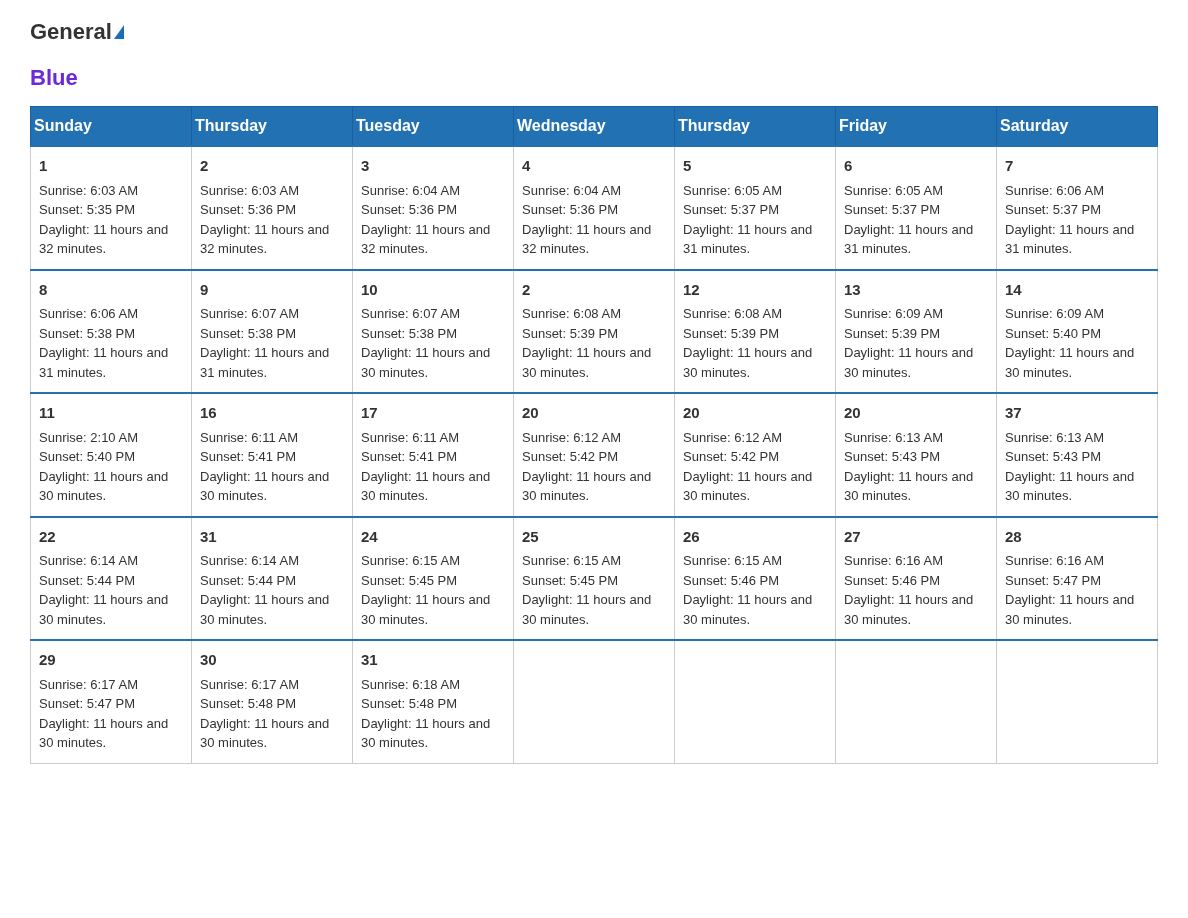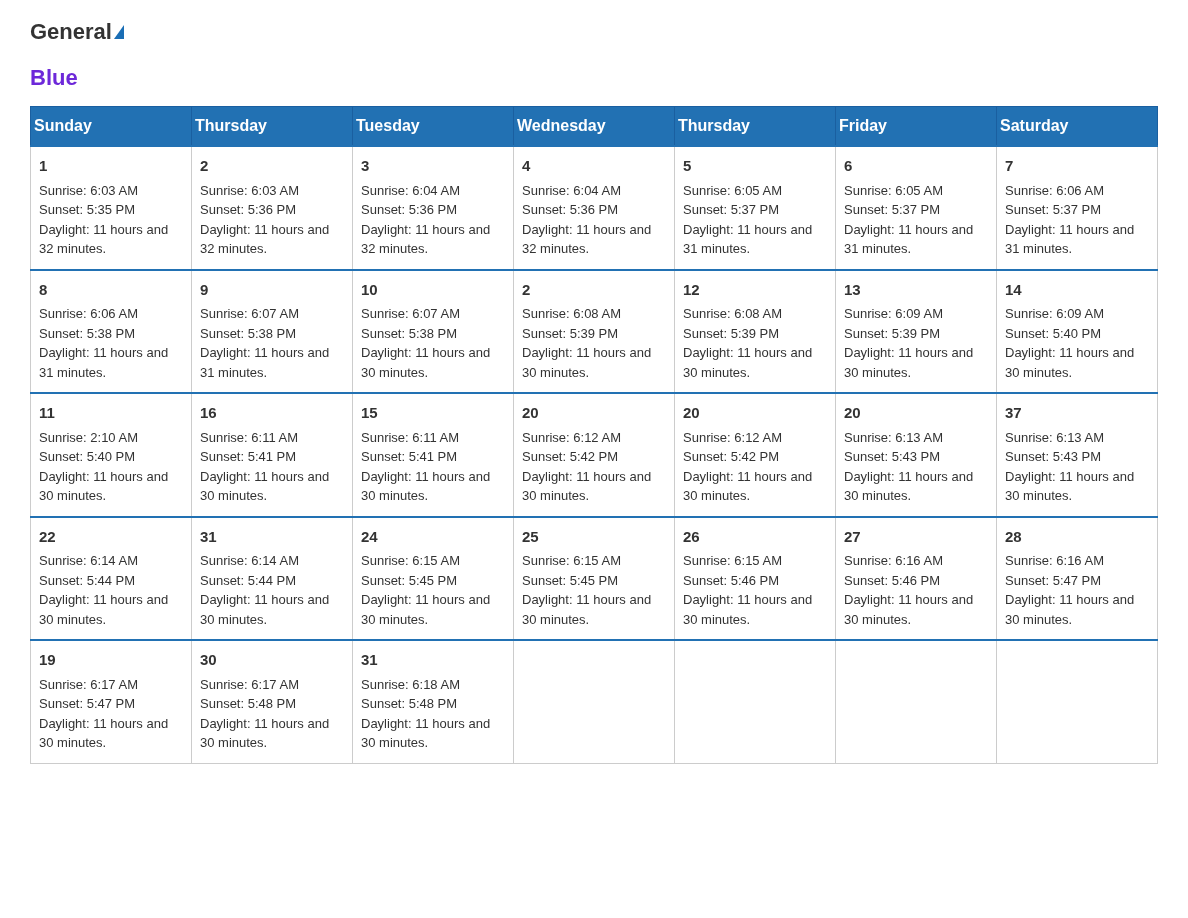--- a/index.html
+++ b/index.html
@@ -213,21 +213,21 @@
         <span>Sunset: 5:40 PM</span><br>
         <span>Daylight: 11 hours and 30 minutes.</span>
       </td>
         <td>
         <span class="day-num">16</span>
         <span>Sunrise: 6:11 AM</span><br>
         <span>Sunset: 5:41 PM</span><br>
         <span>Daylight: 11 hours and 30 minutes.</span>
       </td>
         <td>
-        <span class="day-num">15</span>
+        <span class="day-num">17</span>
         <span>Sunrise: 6:11 AM</span><br>
         <span>Sunset: 5:41 PM</span><br>
         <span>Daylight: 11 hours and 30 minutes.</span>
       </td>
         <td>
         <span class="day-num">20</span>
         <span>Sunrise: 6:12 AM</span><br>
         <span>Sunset: 5:42 PM</span><br>
         <span>Daylight: 11 hours and 30 minutes.</span>
       </td>
@@ -289,21 +289,21 @@
       </td>
         <td>
         <span class="day-num">28</span>
         <span>Sunrise: 6:16 AM</span><br>
         <span>Sunset: 5:47 PM</span><br>
         <span>Daylight: 11 hours and 30 minutes.</span>
       </td>
       </tr>
       <tr>
         <td>
-        <span class="day-num">19</span>
+        <span class="day-num">29</span>
         <span>Sunrise: 6:17 AM</span><br>
         <span>Sunset: 5:47 PM</span><br>
         <span>Daylight: 11 hours and 30 minutes.</span>
       </td>
         <td>
         <span class="day-num">30</span>
         <span>Sunrise: 6:17 AM</span><br>
         <span>Sunset: 5:48 PM</span><br>
         <span>Daylight: 11 hours and 30 minutes.</span>
       </td>

